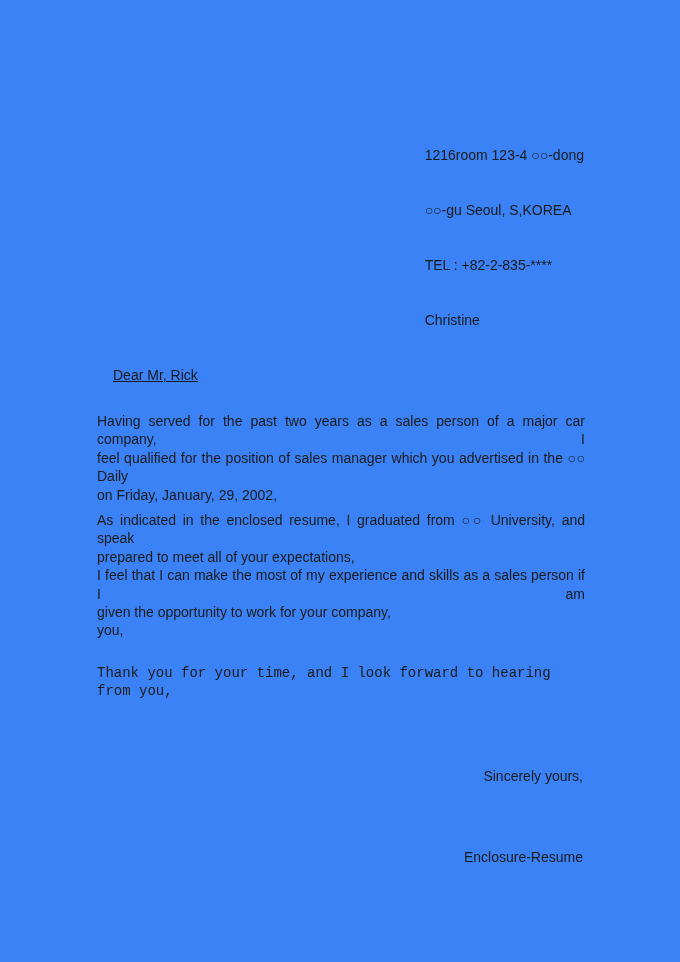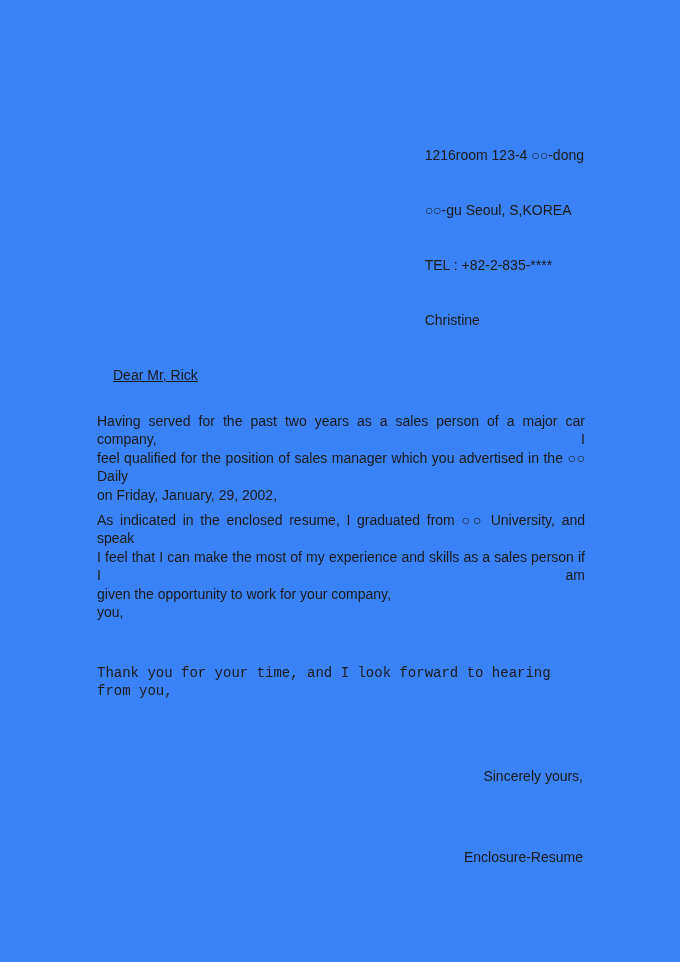--- a/index.html
+++ b/index.html
@@ -63,20 +63,21 @@
   <div class="salutation">Dear Mr, Rick</div>
 
   <div class="para p1">
       <div class="ln jl">Having served for the past two years as a sales person of a major car company, I</div>
       <div class="ln jl">feel qualified for the position of sales manager which you advertised in the ○○ Daily</div>
       <div class="ln">on Friday, January, 29, 2002,</div>
     </div>
 
   <div class="para p2">
       <div class="ln jl">As indicated in the enclosed resume, I graduated from ○○ University, and speak</div>
+      <div class="ln">prepared to meet all of your expectations,</div>
       <div class="ln jl">I feel that I can make the most of my experience and skills as a sales person if I am</div>
       <div class="ln">given the opportunity to work for your company,</div>
       <div class="ln">you,</div>
     </div>
 
   <div class="para thanks">
       <div class="ln">Thank you for your time, and I look forward to hearing from you,</div>
     </div>
 
   <div class="signoff">Sincerely yours,</div>

